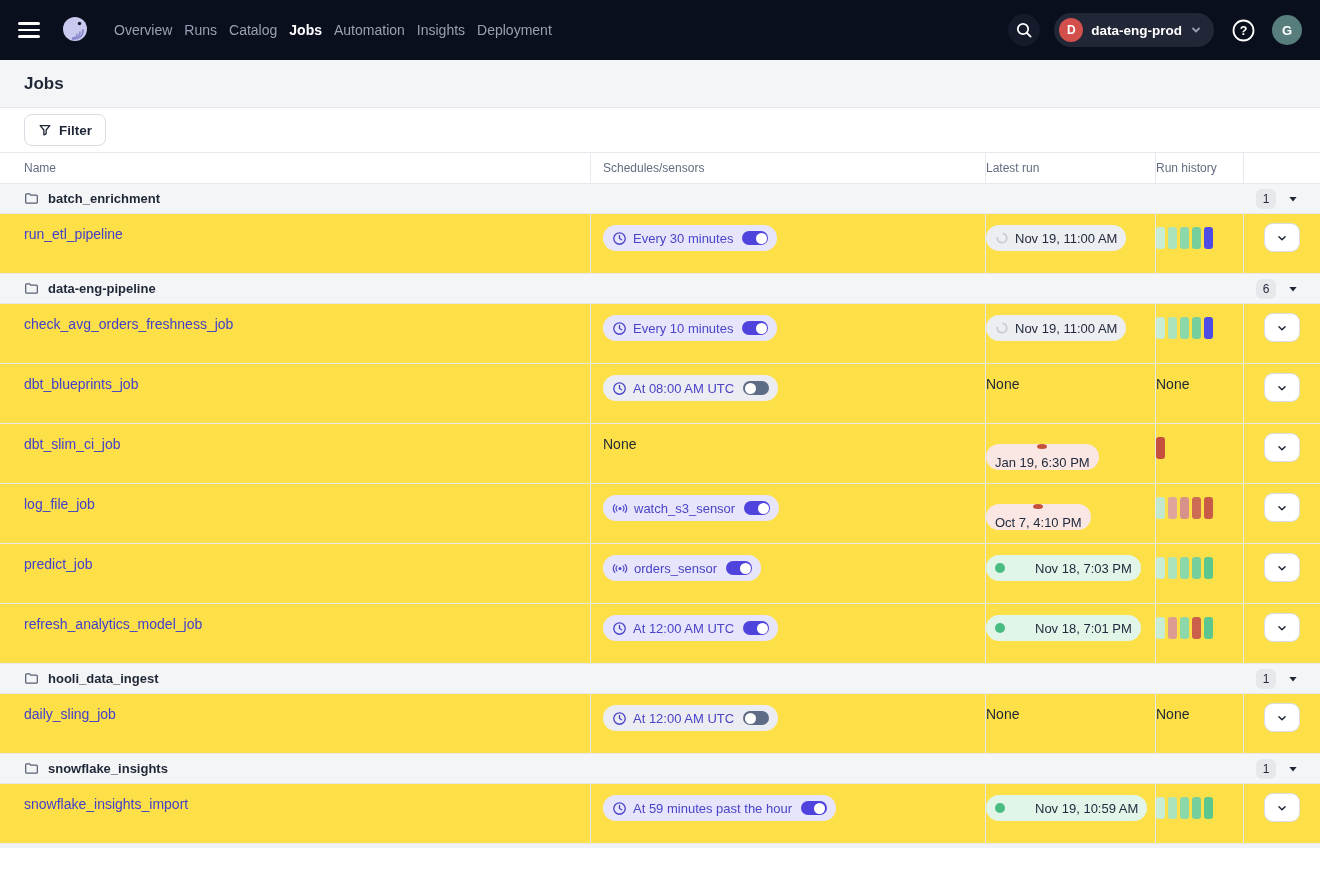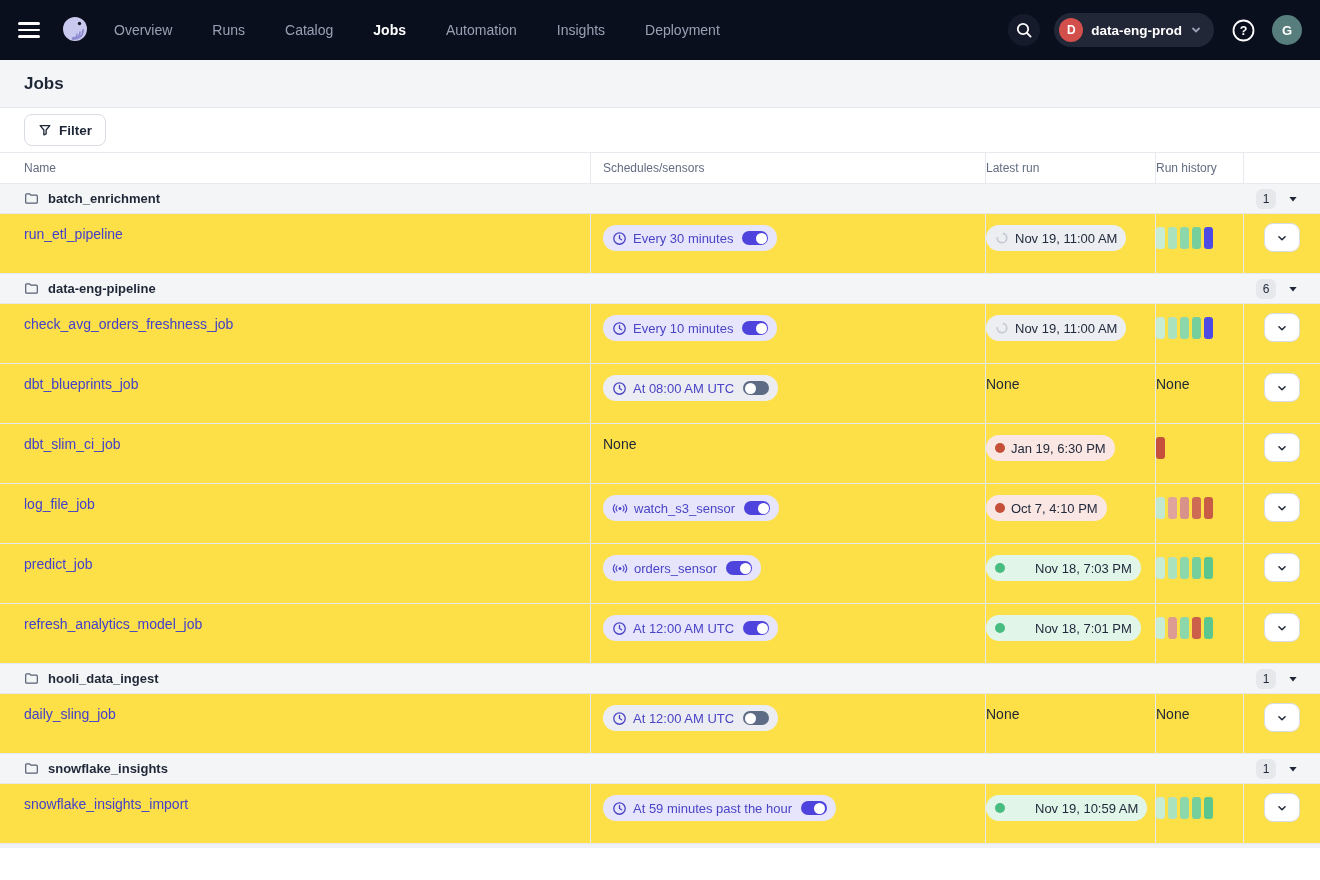--- a/index.html
+++ b/index.html
@@ -5,21 +5,21 @@
   * { margin:0; padding:0; box-sizing:border-box; }
   html,body { width:1320px; height:880px; overflow:hidden; background:#fff;
     font-family:"Liberation Sans", sans-serif; color:#1f2737; }
 
   
   .navbar { height:60px; background:#0a0f1e; display:flex; align-items:center; padding:0 18px; }
   .hamburger { width:26px; height:26px; background:none; border:none; cursor:pointer;
     display:flex; flex-direction:column; justify-content:center; gap:4px; margin-right:14px; }
   .hamburger span { display:block; height:2.5px; width:22px; background:#fff; border-radius:2px; }
   .logo { width:34px; height:34px; margin-right:22px; display:flex; align-items:center; justify-content:center; }
-  .nav-links { display:flex; align-items:center; gap:40px; }
+  .nav-links { display:flex; align-items:center; gap:12px; }
   .nav-link { font-size:14px; color:#99a0b2; text-decoration:none; cursor:pointer; }
   .nav-link.active { color:#ffffff; font-weight:700; }
   .nav-right { margin-left:auto; display:flex; align-items:center; gap:14px; }
   .search-btn { width:32px; height:32px; border-radius:50%; background:#151b2b; border:none;
     display:flex; align-items:center; justify-content:center; cursor:pointer; }
   .deploy-pill { height:34px; background:#222737; border:none; border-radius:17px; display:flex;
     align-items:center; gap:8px; padding:0 12px 0 5px; cursor:pointer; }
   .deploy-badge { width:24px; height:24px; border-radius:50%; background:#d34f4b; color:#fff;
     font-size:12px; font-weight:700; display:flex; align-items:center; justify-content:center; }
   .deploy-name { color:#fff; font-size:13.5px; font-weight:600; }
@@ -59,21 +59,21 @@
   .job-row > div { padding-top:11px; }
   .job-row .col-actions { padding-top:9px; }
   .job-link { font-size:14px; color:#4340c9; text-decoration:none; cursor:pointer; }
   .none-text { font-size:14px; color:#1f2737; }
 
   .chip { display:inline-flex; align-items:center; gap:6px; height:26px; padding:0 9px;
     border-radius:14px; font-size:13px; white-space:nowrap; cursor:pointer; }
   .sched-chip.on  { background:#e7e5fb; color:#4a44c6; }
   .sched-chip.off { background:#ecedf2; color:#4a44c6; }
   .latest-chip { background:#edeef1; color:#222b3d; }
-  .latest-chip.failure { background:#fae6e2; }
+  .latest-chip.failure { background:#fae6e2;flex-direction:column; }
   .latest-chip.success { background:#e2f5e9;gap:30px; }
   .dot { width:10px; height:10px; border-radius:50%; display:inline-block; }
 
   .toggle { width:26px; height:14px; border-radius:8px; position:relative; display:inline-block;
     margin-left:3px; cursor:pointer; flex:none; }
   .toggle.on  { background:#4f43dd; }
   .toggle.off { background:#5d6b85; }
   .toggle .knob { position:absolute; top:1.5px; width:11px; height:11px; border-radius:50%; background:#fff; }
   .toggle.on  .knob { right:1.5px; }
   .toggle.off .knob { left:1.5px; }

